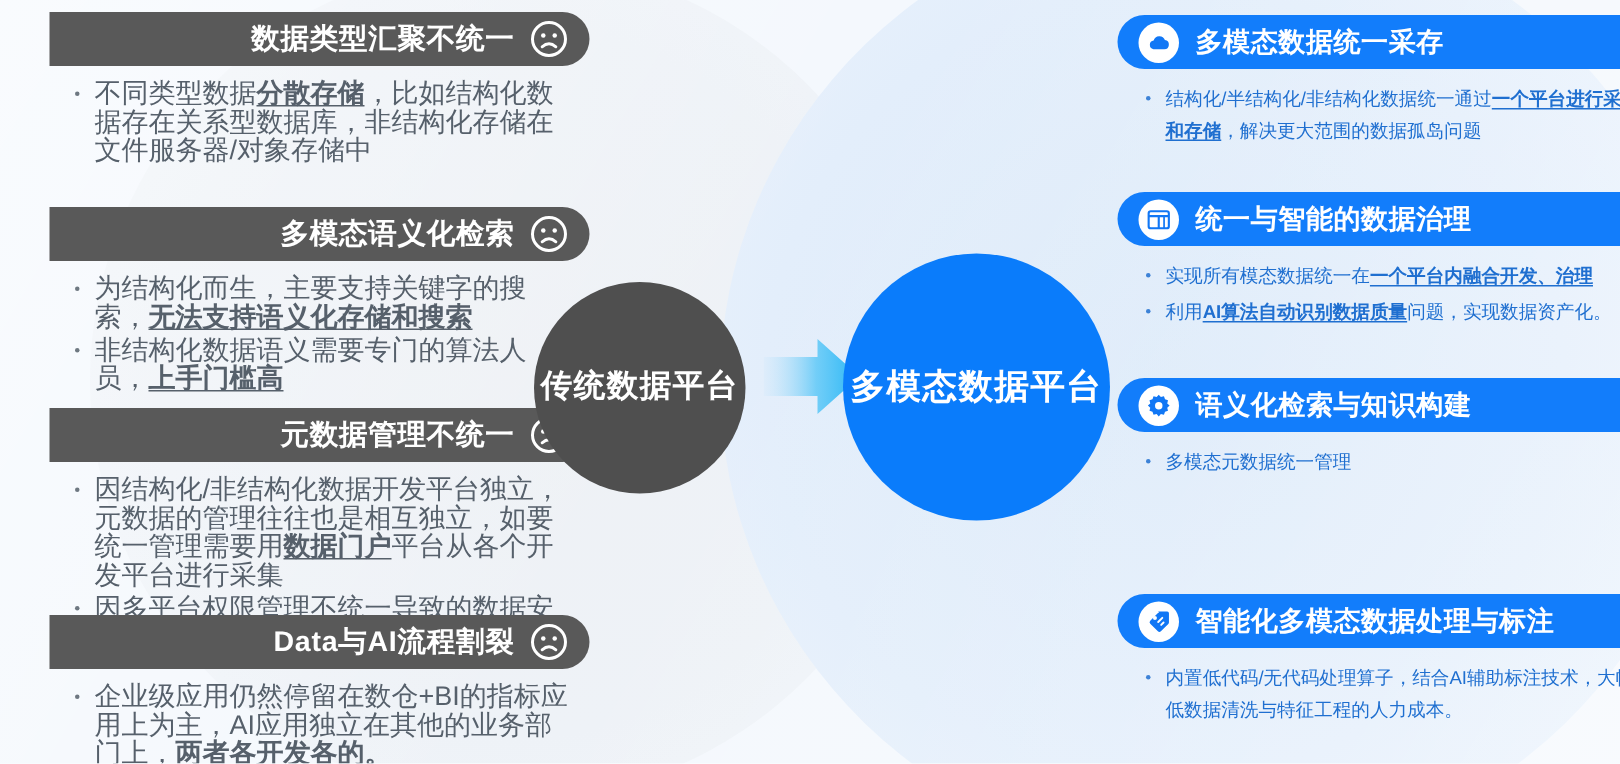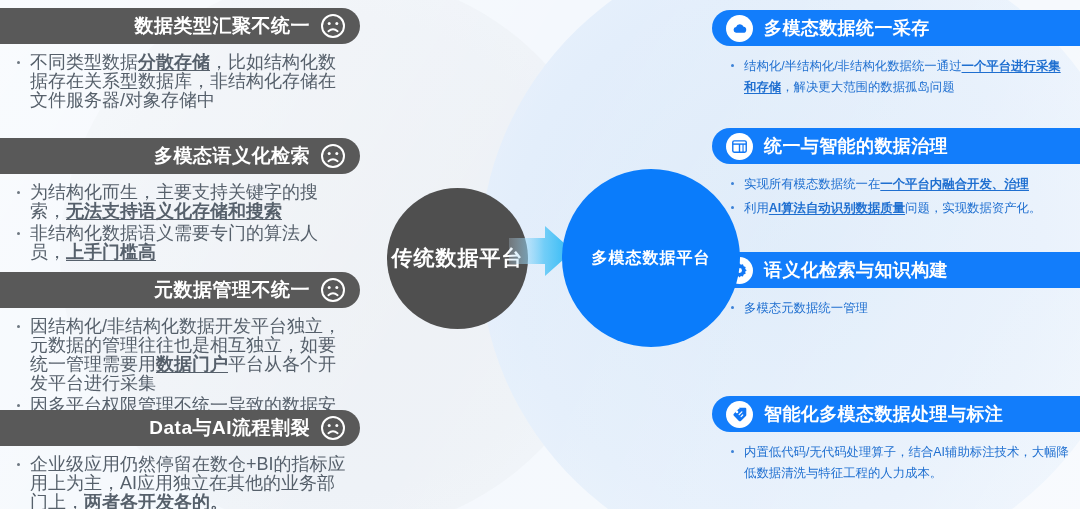--- a/index.html
+++ b/index.html
@@ -29,21 +29,21 @@
   .blob-wash {
     position:absolute; inset:0;
     background: linear-gradient(120deg, rgba(255,255,255,.45), rgba(255,255,255,0) 45%, rgba(255,255,255,.35));
   }
 
   
   .col { position: absolute; top: 0; width: 368px; height: 509px; }
   .col-left  { left: 0; }
   .col-right { left: 712px; width: 368px; }
 
-  .card { position: absolute; width: 100%; }
+  .card { position: absolute; width: 100%; margin-left: 33px; }
 
   
   .hdr-left {
     position: relative;
     height: 36px;
     background: #595959;
     border-radius: 0 26px 26px 0;
     display: flex;
     align-items: center;
     justify-content: flex-end;
@@ -118,31 +118,31 @@
     border-radius: 50%;
     display: flex;
     align-items: center;
     justify-content: center;
     text-align: center;
     color: #fff;
     font-weight: 700;
     line-height: 1.28;
   }
   .circle-old {
-    left: 387px; top: 188px;
+    left: 356px; top: 188px;
     width: 141px; height: 141px;
     background: #4f4f4f;
     font-size: 21px;
     letter-spacing: 1px;
   }
   .circle-new {
     left: 562px; top: 169px;
     width: 178px; height: 178px;
     background: #0a7cfb;
-    font-size: 16px;
+    font-size: 23px;
     letter-spacing: 1px;
   }
   .arrow {
     position: absolute;
     left: 509px; top: 218px;
     width: 66px; height: 66px;
   }
 </style>
 </head>
 <body>

